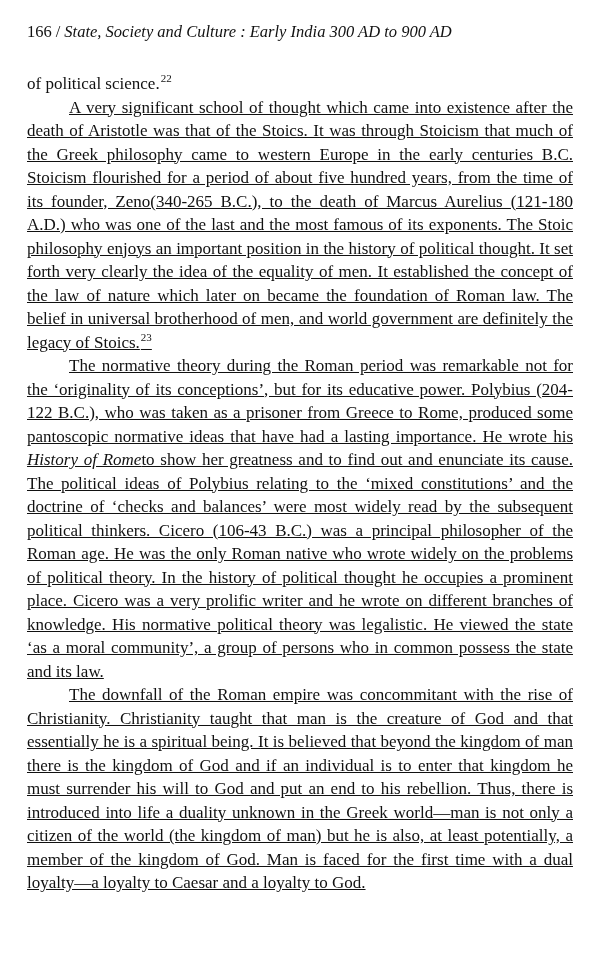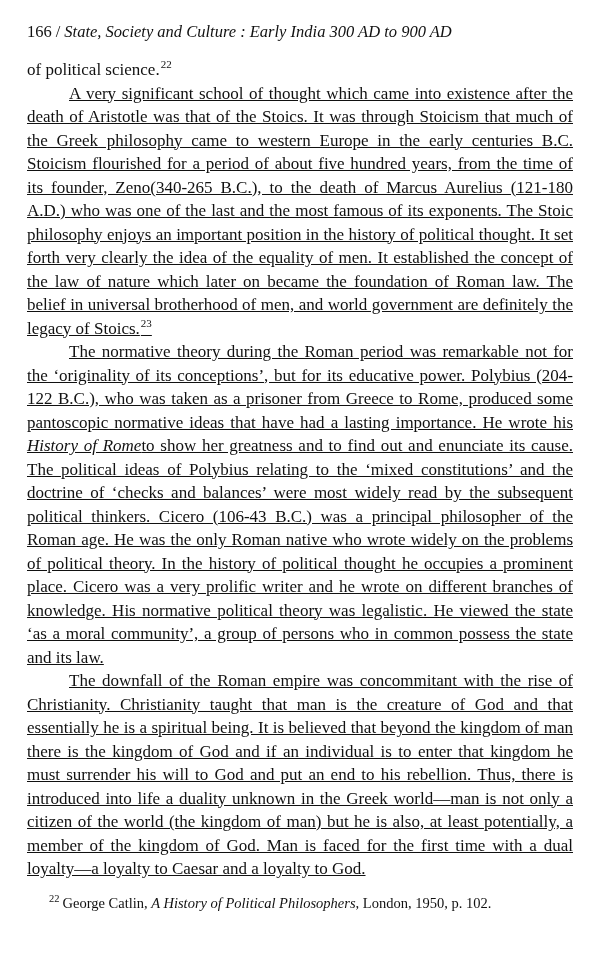--- a/index.html
+++ b/index.html
@@ -54,20 +54,21 @@
     text-justify: inter-word;
     hyphens: none;
     -webkit-hyphens: none;
   }
   p.indent {
     text-indent: 42px;
     text-decoration: underline;
   }
   p.cont {
     text-indent: 0;
+    margin-top: 14px;
   }
   .it {
     font-style: italic;
   }
   sup.fnref {
     font-size: 11px;
     line-height: 0;
     vertical-align: 0.62em;
     padding-left: 1px;
   }
@@ -108,18 +109,17 @@
 
     <p class="para indent"><span>The normative theory during the Roman period was remarkable not for the ‘originality of its conceptions’, but for its educative power. Polybius (204-122 B.C.), who was taken as a prisoner from Greece to Rome, produced some pantoscopic normative ideas that have had a lasting importance. He wrote his </span><span class="it">History of Rome</span><span>to show her greatness and to find out and enunciate its cause. The political ideas of Polybius relating to the ‘mixed constitutions’ and the doctrine of ‘checks and balances’ were most widely read by the subsequent political thinkers. Cicero (106-43 B.C.) was a principal philosopher of the Roman age. He was the only Roman native who wrote widely on the problems of political theory. In the history of political thought he occupies a prominent place. Cicero was a very prolific writer and he wrote on different branches of knowledge. His normative political theory was legalistic. He viewed the state ‘as a moral community’, a group of persons who in common possess the state and its law.</span></p>
 
     <p class="para indent"><span>The downfall of the Roman empire was concommitant with the rise of Christianity. Christianity taught that man is the creature of God and that essentially he is a spiritual being. It is believed that beyond the kingdom of man there is the kingdom of God and if an individual is to enter that kingdom he must surrender his will to God and put an end to his rebellion. Thus, there is introduced into life a duality unknown in the Greek world—man is not only a citizen of the world (the kingdom of man) but he is also, at least potentially, a member of the kingdom of God. Man is faced for the first time with a dual loyalty—a loyalty to Caesar and a loyalty to God.</span></p>
 
 
   </div>
 
   <div class="footnotes">
 
-    <p class="footnote"><span class="fnnum">22</span><span>George Catlin, </span><span class="it">A History of Political Philosophers</span><span>, London, 1950, p. 102.</span></p>
 
 
   </div>
 
 </div>
 
 </body></html>

